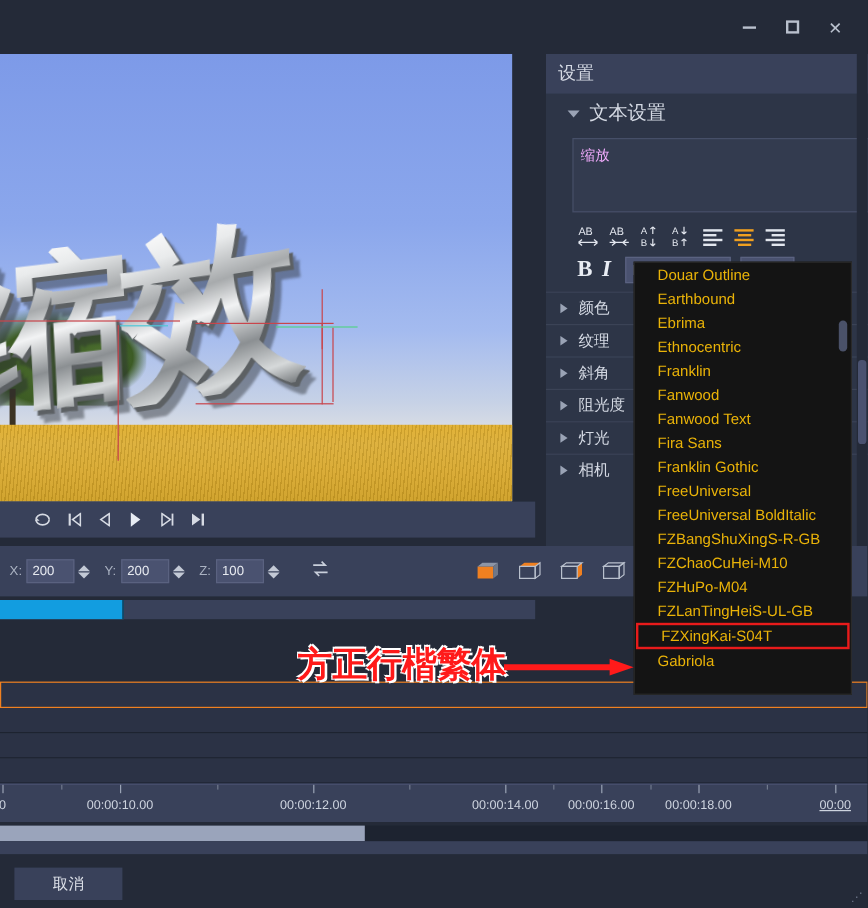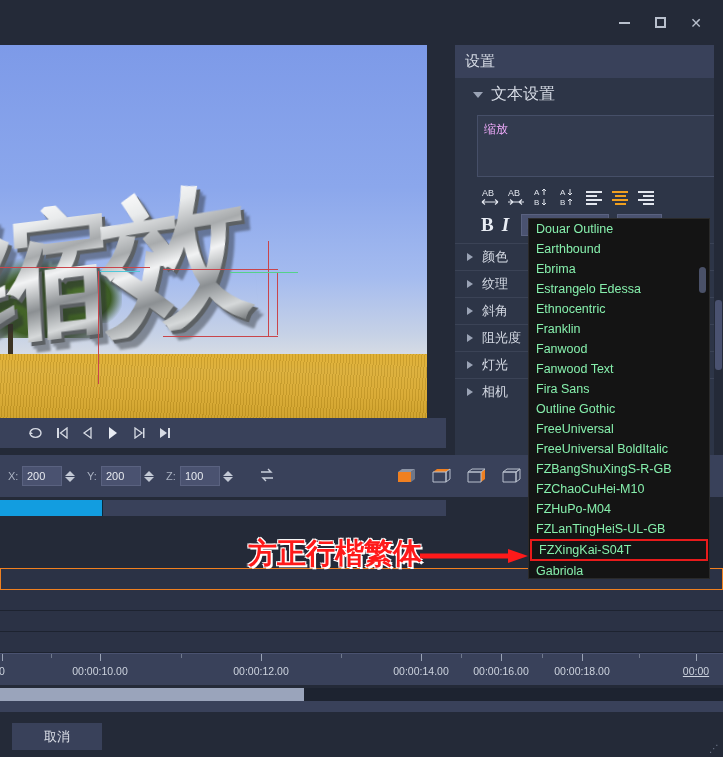--- a/index.html
+++ b/index.html
@@ -143,21 +143,21 @@
   .cat-item {
     display: flex; align-items: center; gap: 9px; height: 27px; padding-left: 12px;
     border-top: 1px solid #3b4356; color: #d5dae4; font-size: 13px;
   }
 
   
   .dropdown {
     position: absolute; left: 528px; top: 218px; width: 182px; height: 361px;
     background: #141414; border: 1px solid #2a2a2a; overflow: hidden; z-index: 40;
   }
-  .dd-item { height: 20px; line-height: 20px; padding-left: 7px; color: #86efac; font-size: 12.5px; white-space: nowrap; }
+  .dd-item { height: 20px; line-height: 20px; padding-left: 19px; color: #eab308; font-size: 12.5px; white-space: nowrap; }
   .dd-item.sel { border: 2px solid #e81b1b; height: 22px; line-height: 18px; margin: 0 1px; }
   .dd-scroll { position: absolute; right: 3px; top: 48px; width: 7px; height: 26px; background: #4a5168; border-radius: 4px; }
 
   
   .anno-text {
     position: absolute; left: 248px; top: 534px; font-size: 29px; font-weight: bold;
     color: #ff1a1a; font-family: "DejaVu Serif", serif; letter-spacing: 0px;
     text-shadow: 2px 2px 0 #ffffff, -1px -1px 0 #ffffff, 1px -1px 0 #ffffff, -1px 1px 0 #ffffff;
     z-index: 50; white-space: nowrap;
   }
@@ -449,27 +449,26 @@
   </div>
 
   <div class="vscroll-right"></div>
   <div class="vscroll-thumb"></div>
 
   <div class="dropdown" id="fontdd">
     <div class="dd-scroll"></div>
   <div class="dd-item">Douar Outline</div>
       <div class="dd-item">Earthbound</div>
       <div class="dd-item">Ebrima</div>
-      <div class="dd-item">Estrangelo Edessa</div>
       <div class="dd-item">Ethnocentric</div>
       <div class="dd-item">Franklin</div>
       <div class="dd-item">Fanwood</div>
       <div class="dd-item">Fanwood Text</div>
       <div class="dd-item">Fira Sans</div>
-      <div class="dd-item">Outline Gothic</div>
+      <div class="dd-item">Franklin Gothic</div>
       <div class="dd-item">FreeUniversal</div>
       <div class="dd-item">FreeUniversal BoldItalic</div>
       <div class="dd-item">FZBangShuXingS-R-GB</div>
       <div class="dd-item">FZChaoCuHei-M10</div>
       <div class="dd-item">FZHuPo-M04</div>
       <div class="dd-item">FZLanTingHeiS-UL-GB</div>
       <div class="dd-item sel">FZXingKai-S04T</div>
       <div class="dd-item">Gabriola</div>
     </div>
 

